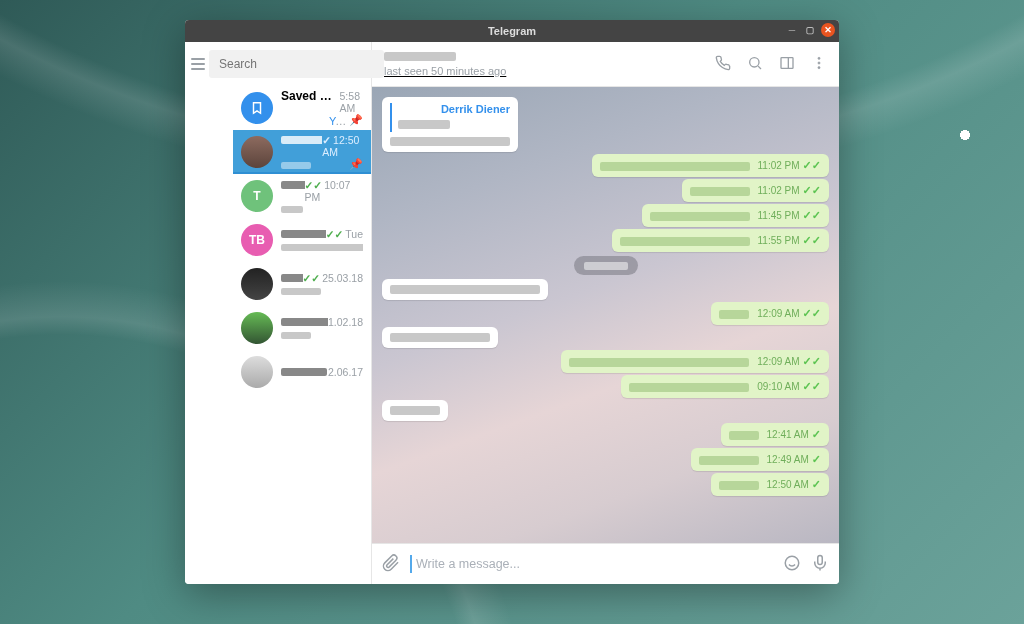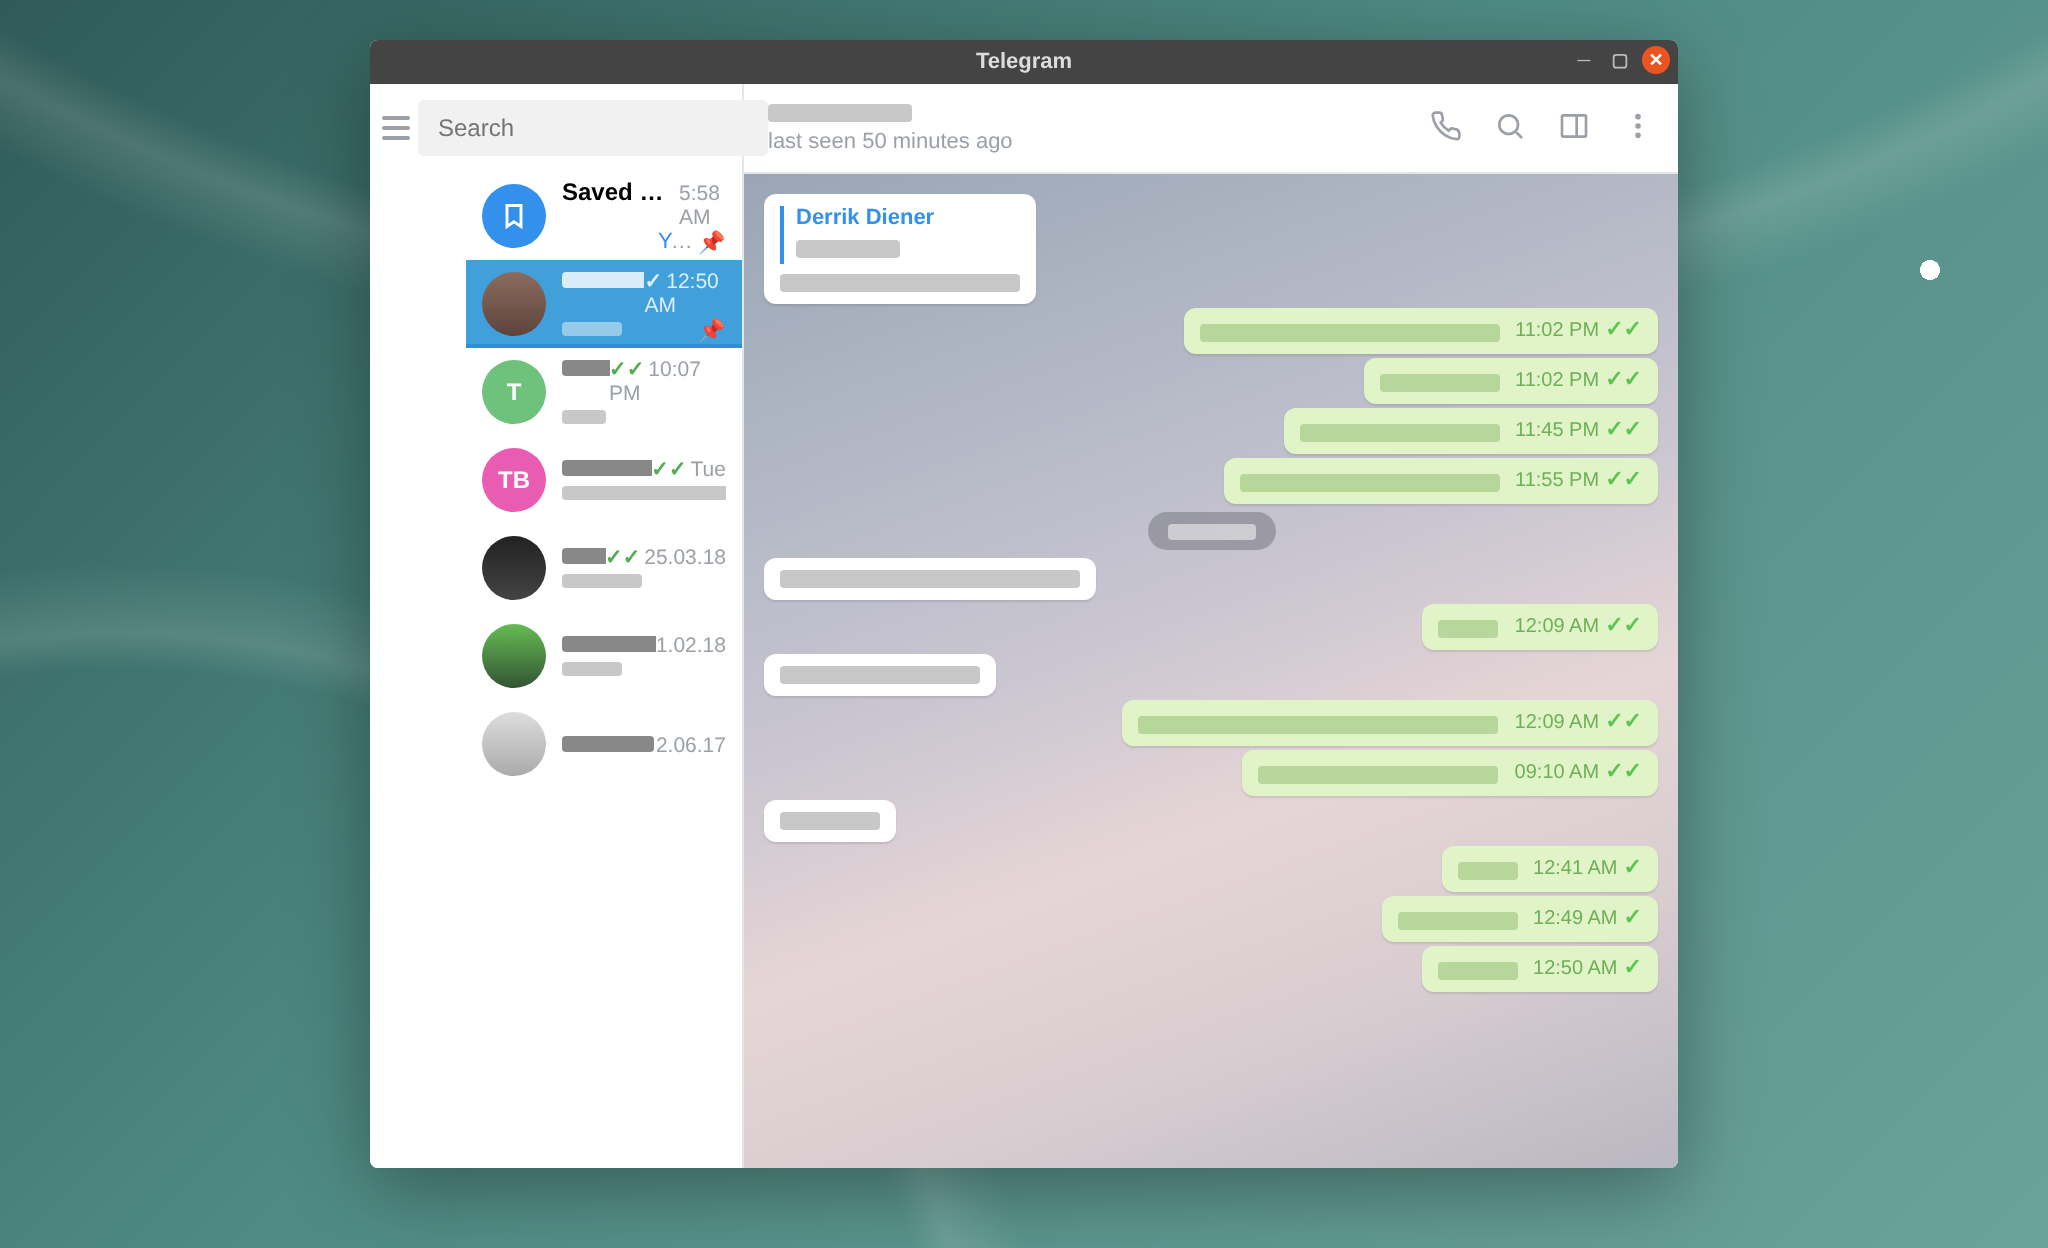--- a/index.html
+++ b/index.html
@@ -62,21 +62,21 @@
   .chat.selected .check{color:#dceeff;}
   .blurbar{display:inline-block;border-radius:2px;}
   .blur-dark{background:#888;}
   .blur-light{background:#c8c8c8;}
   .chat.selected .blur-dark{background:rgba(255,255,255,.8);}
   .chat.selected .blur-light{background:rgba(255,255,255,.45);}
   .sel-accent{position:absolute;left:0;right:0;bottom:0;height:2px;background:#2f8fd3;}
   
   .pane{flex:1;display:flex;flex-direction:column;min-width:0;}
   .pane-head{height:44px;display:flex;align-items:center;padding:0 12px;border-bottom:1px solid #e6e6e6;gap:12px;}
-  .pane-head .info{flex:1;min-width:0;}
+  .pane-head .info{flex:1;min-width:0;text-decoration:underline;}
   .pane-head .hname{height:9px;width:72px;background:#c8c8c8;border-radius:2px;margin-bottom:4px;}
   .status{font-size:11px;color:#9aa0a6;}
   .hicons{display:flex;gap:16px;color:#9aa0a6;align-items:center;}
   .hicons svg{width:16px;height:16px;stroke:#9aa0a6;}
   .messages{
     flex:1;position:relative;overflow:hidden;
     background:linear-gradient(160deg,#9aa6b5 0%,#b0b6c4 22%,#cac6d1 45%,#e6d5d6 62%,#d7ccd0 80%,#b9b7c2 100%);
     padding:8px 10px;
   }
   .msgrow{display:flex;margin:2px 0;}
@@ -84,21 +84,21 @@
   .bubble{max-width:78%;border-radius:6px;padding:6px 8px;font-size:12px;box-shadow:0 1px 1px rgba(0,0,0,.1);display:flex;align-items:flex-end;gap:8px;}
   .msgrow.left .bubble{background:#fff;}
   .msgrow.right .bubble{background:#e1f4c7;}
   .bubble .content{display:flex;flex-direction:column;gap:3px;}
   .bubble .line{display:inline-block;border-radius:2px;height:9px;}
   .msgrow.left .bubble .line{background:#c8c8c8;}
   .msgrow.right .bubble .line{background:#b7d69a;}
   .meta{display:flex;align-items:center;gap:3px;font-size:10px;color:#6fae5a;white-space:nowrap;align-self:flex-end;}
   .tick{color:#5dc452;font-weight:700;font-size:11px;line-height:1;}
   .fwd{border-left:2px solid #3390ec;padding-left:6px;margin-bottom:2px;}
-  .fwd-name{color:#3390ec;font-weight:600;font-size:11px;margin-bottom:3px;}
+  .fwd-name{color:#3390ec;font-weight:600;font-size:11px;margin-bottom:3px;text-align:right;}
   .datewrap{display:flex;justify-content:center;margin:4px 0;}
   .datebubble{background:rgba(120,120,130,.55);border-radius:10px;padding:2px 10px;}
   .datebubble .line{display:inline-block;height:8px;width:44px;background:rgba(255,255,255,.5);border-radius:2px;}
   .composer{height:40px;background:#fff;display:flex;align-items:center;padding:0 10px;gap:10px;border-top:1px solid #e6e6e6;}
   .composer svg{width:18px;height:18px;stroke:#9aa0a6;}
   .cinput{flex:1;border:none;outline:none;font-size:12.5px;color:#555;border-left:2px solid #54a9eb;height:16px;padding-left:4px;}
   .cinput::placeholder{color:#aab0b8;}
 </style>
 </head>
 <body>
@@ -402,15 +402,30 @@
                 <span class="line" style="width:40px"></span>
               </div>
               <div class="meta">
                 <span>12:50 AM</span>
                 <span class="tick">✓</span>
               </div>
             </div>
           </div>
       </div>
 
+      <div class="composer">
+        <span><svg viewBox="0 0 24 24" fill="none" stroke-width="2">
+              <path d="m21.4 11.1-9.2 9.2a6 6 0 0 1-8.5-8.5l9.2-9.2a4 4 0 0 1 5.7 5.7l-9.2 9.2a2 2 0 0 1-2.8-2.8l8.5-8.5"></path>
+            </svg></span>
+        <input class="cinput" placeholder="Write a message..." style="">
+        <span><svg viewBox="0 0 24 24" fill="none" stroke-width="2">
+              <circle cx="12" cy="12" r="9"></circle>
+              <path d="M8 14s1.5 2 4 2 4-2 4-2"></path>
+              <path d="M9 9h.01M15 9h.01"></path>
+            </svg></span>
+        <span><svg viewBox="0 0 24 24" fill="none" stroke-width="2">
+              <rect x="9" y="2" width="6" height="12" rx="3"></rect>
+              <path d="M5 10v2a7 7 0 0 0 14 0v-2M12 19v3"></path>
+            </svg></span>
+      </div>
     </div>
   </div>
 </div>
 
 </body></html>

